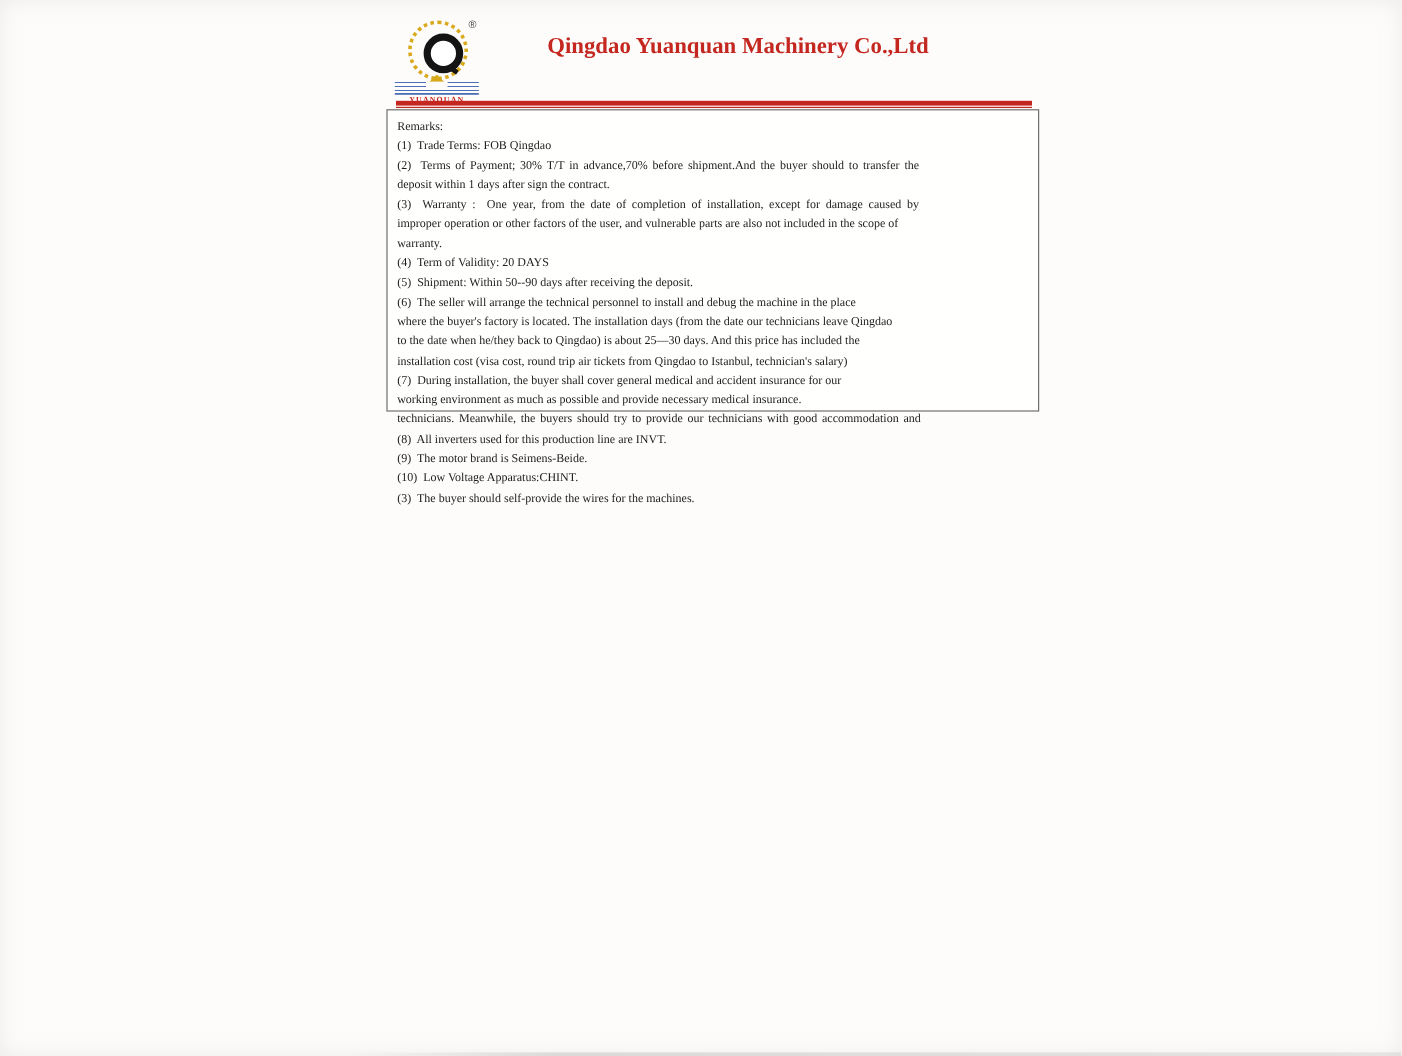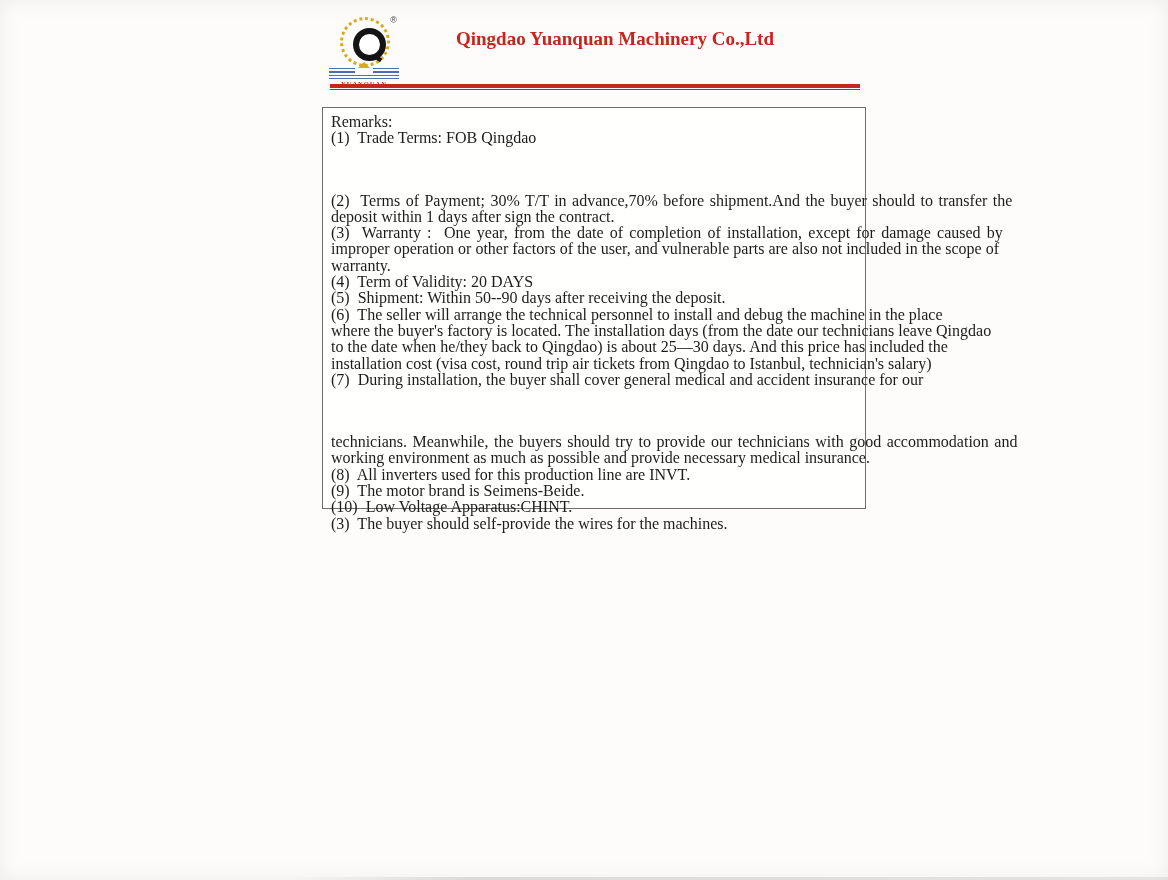--- a/index.html
+++ b/index.html
@@ -42,27 +42,27 @@
               letter-spacing:3px; line-height:28px; }
   .title-en { margin-top:3px; font-size:19px; font-weight:bold;
               color:var(--accent_red,#c3271f); line-height:24px; }
 
   .rule { position:absolute; left:330px; top:84px; width:530px; }
   .rule-thick { height:4px; background:var(--accent_red,#c3271f); }
   .rule-thin  { margin-top:1px; height:1px; background:var(--accent_red,#c3271f); }
 
   
   .remarks-box {
-    position:absolute; left:322px; top:107px; width:544px; height:402px;
+    position:absolute; left:322px; top:91px; width:544px; height:252px;
     box-sizing:border-box; border:1px solid #6f6f6f; background:#fffffe;
     padding:6px 4px 0 8px;
-    color:#1c1c1c; font-size:16px;
+    color:#1c1c1c; font-size:10px;
   }
   .line { height:16.3px; line-height:16.3px; white-space:pre; }
-  .sp1 { word-spacing:1.5px;margin-top:46px; }
+  .sp1 { word-spacing:1.5px; }
   .sp2 { word-spacing:2.2px; }
 
   .page-edge-shadow { position:absolute; left:290px; right:0; bottom:0; height:3px;
     background:linear-gradient(to right, rgba(150,150,150,0), rgba(150,150,150,.28) 20%, rgba(150,150,150,.18)); }
 </style>
 </head>
 <body>
 
 <div class="canvas">
 
@@ -94,22 +94,22 @@
     <div class="line sp2">(3)  Warranty :  One year, from the date of completion of installation, except for damage caused by</div>
     <div class="line">improper operation or other factors of the user, and vulnerable parts are also not included in the scope of</div>
     <div class="line">warranty.</div>
     <div class="line">(4)  Term of Validity: 20 DAYS</div>
     <div class="line">(5)  Shipment: Within 50--90 days after receiving the deposit.</div>
     <div class="line">(6)  The seller will arrange the technical personnel to install and debug the machine in the place</div>
     <div class="line">where the buyer's factory is located. The installation days (from the date our technicians leave Qingdao</div>
     <div class="line">to the date when he/they back to Qingdao) is about 25—30 days. And this price has included the</div>
     <div class="line">installation cost (visa cost, round trip air tickets from Qingdao to Istanbul, technician's salary)</div>
     <div class="line">(7)  During installation, the buyer shall cover general medical and accident insurance for our</div>
+    <div class="line">working environment as much as possible and provide necessary medical insurance.</div>
     <div class="line sp1">technicians. Meanwhile, the buyers should try to provide our technicians with good accommodation and</div>
-    <div class="line">working environment as much as possible and provide necessary medical insurance.</div>
     <div class="line">(8)  All inverters used for this production line are INVT.</div>
     <div class="line">(9)  The motor brand is Seimens-Beide.</div>
     <div class="line">(10)  Low Voltage Apparatus:CHINT.</div>
     <div class="line">(3)  The buyer should self-provide the wires for the machines.</div>
   </div>
 
   <div class="page-edge-shadow"></div>
 </div>
 
 </body></html>

